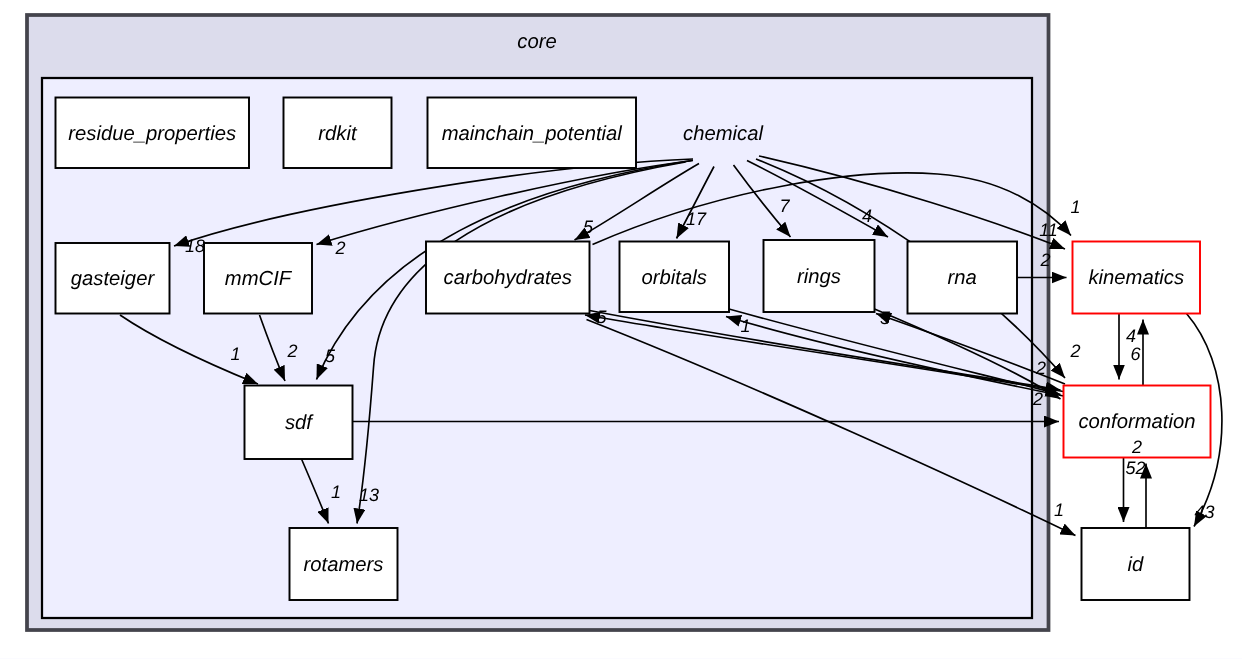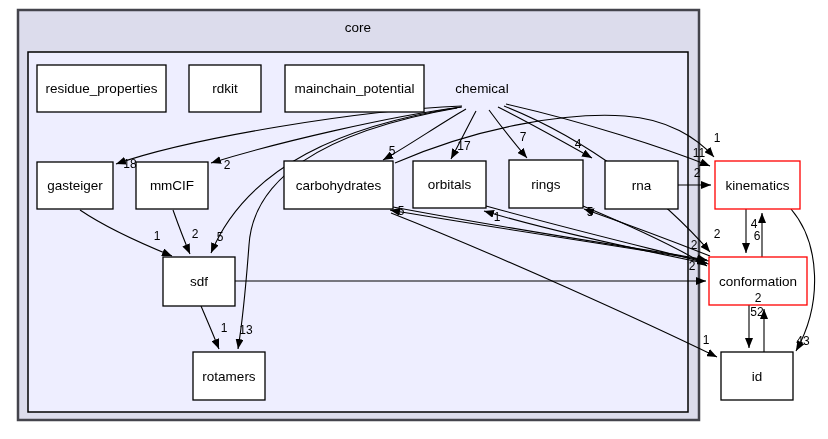--- a/index.html
+++ b/index.html
@@ -1,20 +1,21 @@
 <!DOCTYPE html>
 <html><head>
 <meta charset="utf-8">
 <style>
   html, body { margin: 0; padding: 0; background: #ffffff; }
   .graph-wrap {
     position: relative;
     width: 668px;
     height: 439px;
     font-family: "Liberation Sans", "DejaVu Sans", sans-serif;
+    font-style: italic;
   }
   svg text {
     font-family: "Liberation Sans", "DejaVu Sans", sans-serif;
     fill: #000000;
   }
   svg .cluster-label { font-size: 13.5px; }
   svg .node-label    { font-size: 13.5px; }
   svg .edge-label    { font-size: 12px; }
   svg .node-rect     { cursor: pointer; }
 </style>

